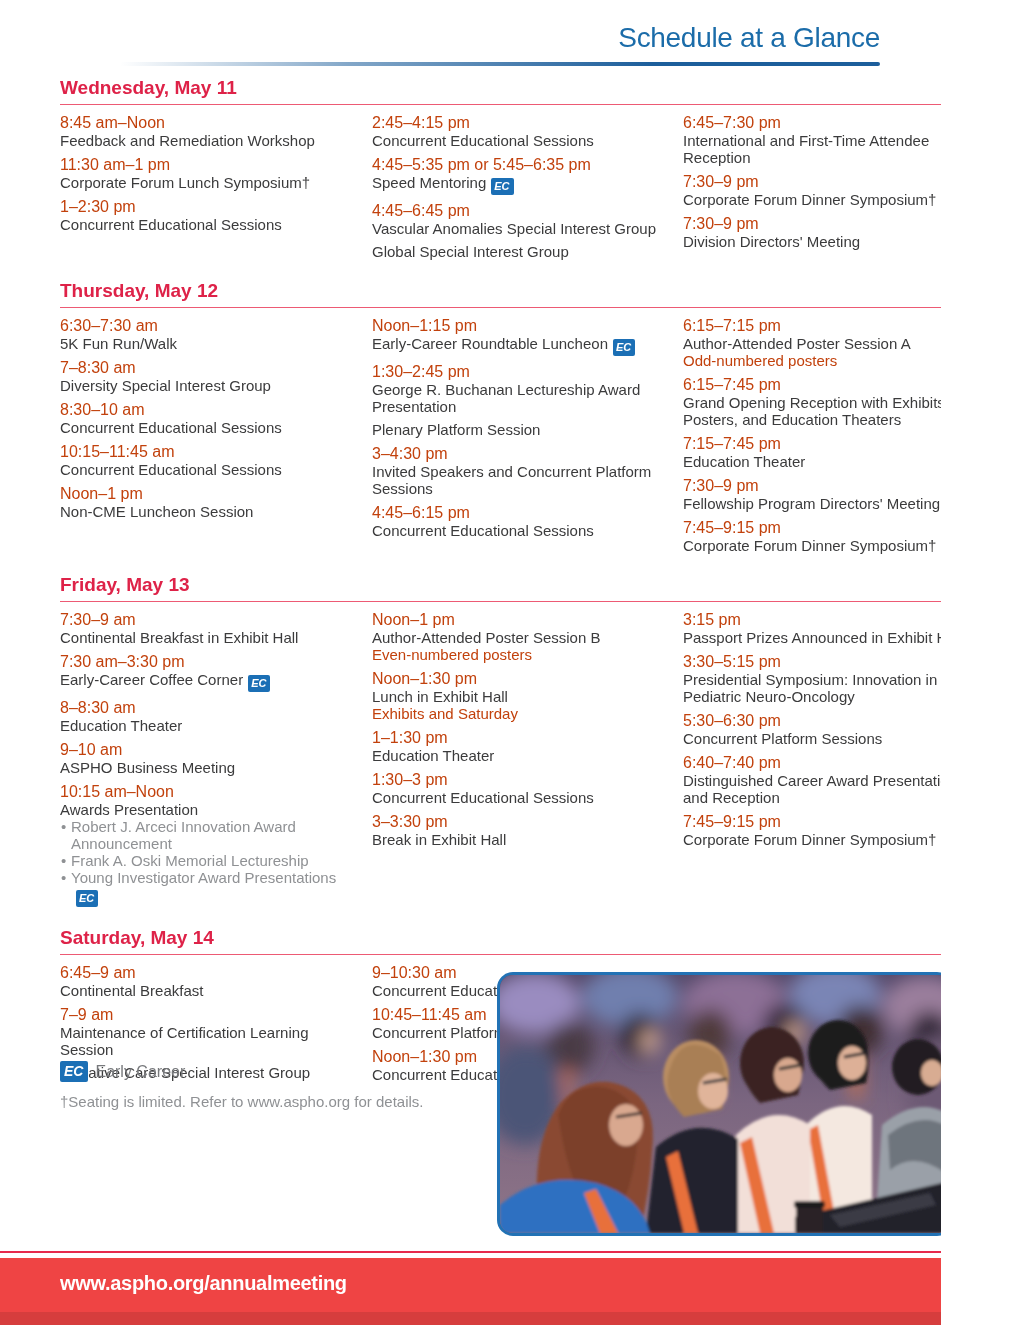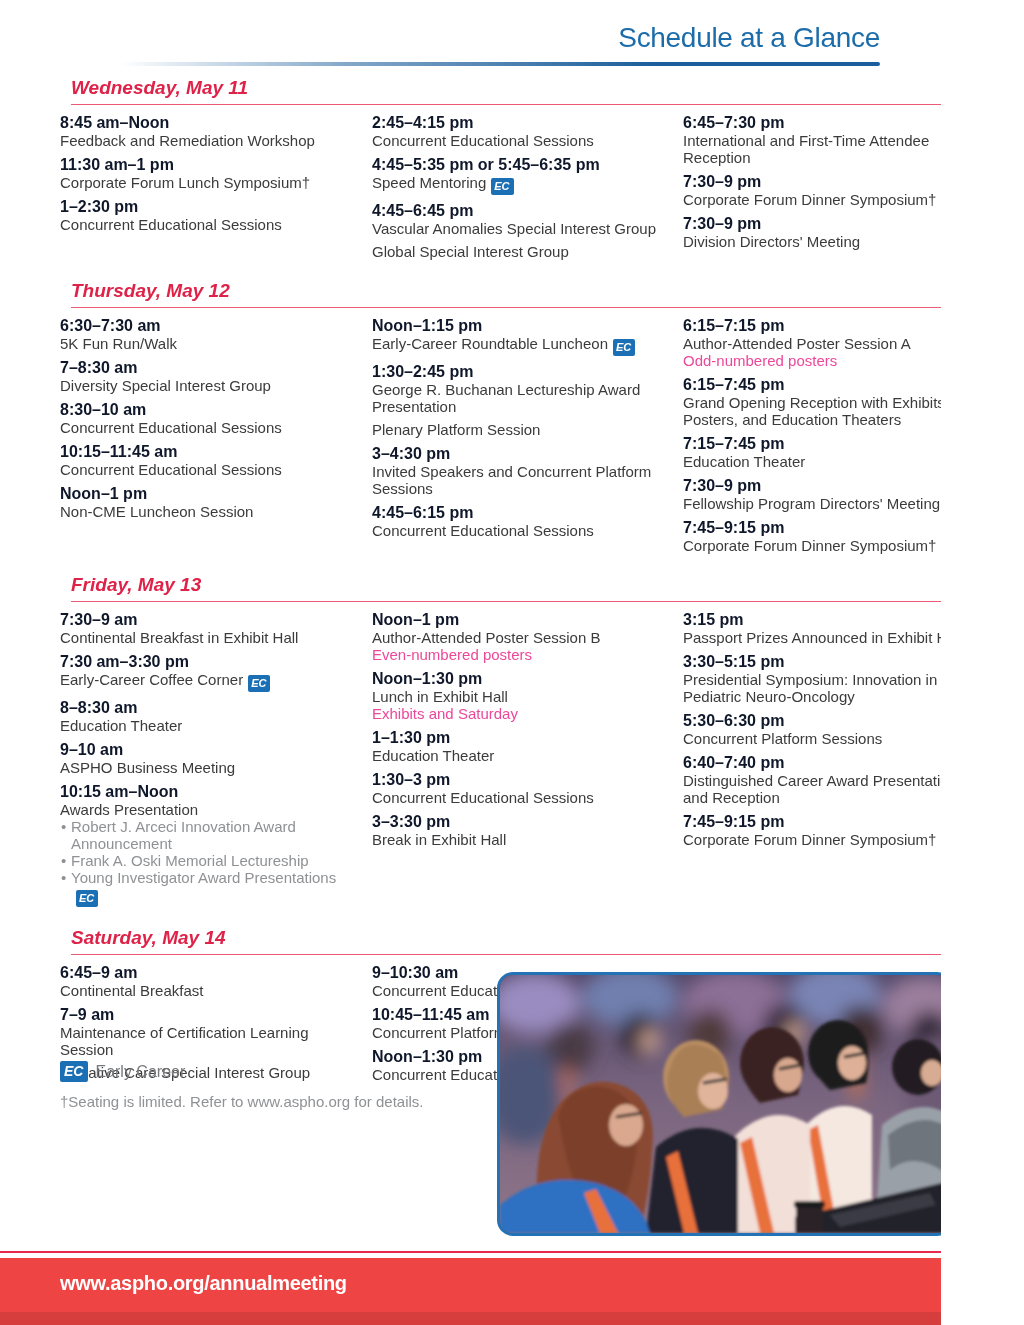--- a/index.html
+++ b/index.html
@@ -8,32 +8,32 @@
 
   
   .page-title{position:absolute;top:22px;right:61px;margin:0;font-size:28px;font-weight:400;
               color:#1b6ca9;letter-spacing:-0.3px;}
   .title-rule{position:absolute;top:62px;left:120px;right:61px;height:4px;border-radius:2px;
               background:linear-gradient(90deg,rgba(28,94,155,0) 0%,rgba(28,94,155,.55) 30%,#1c5e9b 70%,#1c5e9b 100%);}
 
   
   #schedule{position:absolute;top:77px;left:60px;width:903px;}
   .day{margin-bottom:13px;}
-  .day-heading{margin:0 0 9px 11px;padding-bottom:5px;font-size:19px;font-weight:700;color:#de2248;
-               border-bottom:1.5px solid #ed5a74;font-style:italic;}
+  .day-heading{margin:0 0 9px 0;padding-bottom:5px;font-size:19px;font-weight:700;color:#de2248;
+               border-bottom:1.5px solid #ed5a74;}
   .cols{display:flex;}
   .col{box-sizing:border-box;padding-right:18px;}
   .col:nth-child(1){width:312px;}
   .col:nth-child(2){width:311px;}
   .col:nth-child(3){width:280px;padding-right:0;}
   .event{margin-bottom:7px;}
-  .time{color:#0f172a;font-weight:700;font-size:16px;line-height:18px;}
+  .time{color:#c2410c;font-weight:400;font-size:16px;line-height:18px;}
   .line{font-size:15px;line-height:17px;}
   .line.title{color:#3b3b3c;}
-  .line.sub{color:#ec4899;}
+  .line.sub{color:#c2410c;}
   .line.gap{margin-top:6px;}
   .line.bullet{color:#8f9194;padding-left:11px;position:relative;}
   .line.bullet::before{content:"•";position:absolute;left:1px;top:0;color:#8f9194;}
 
   
   .ec-badge{display:inline-block;background:#1b6fb5;color:#fff;font-weight:700;font-style:italic;
             font-size:11px;line-height:15px;padding:1px 4px 1px 3px;border-radius:2px;margin-left:5px;
             vertical-align:-2px;}
   .ec-badge.legend-size{font-size:14px;line-height:19px;padding:1px 5px 1px 4px;margin-left:0;}
 

